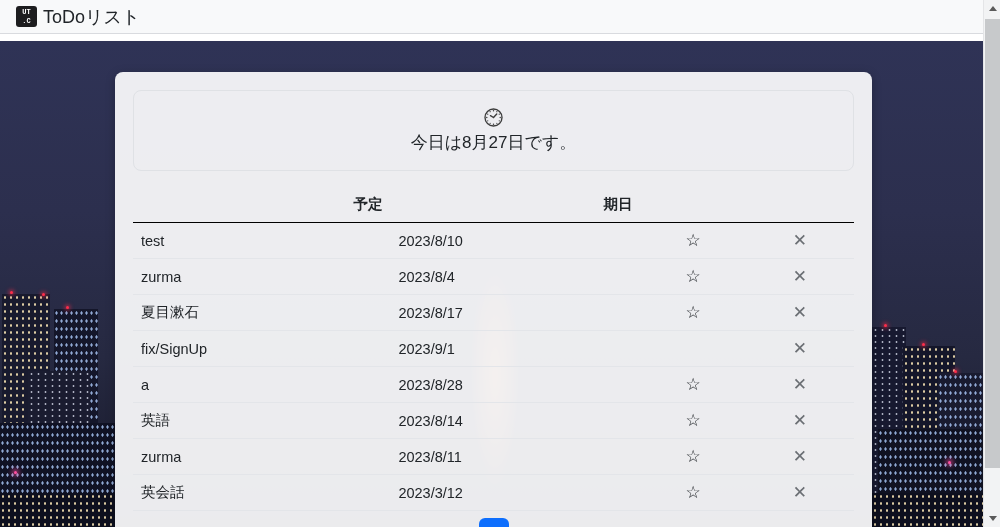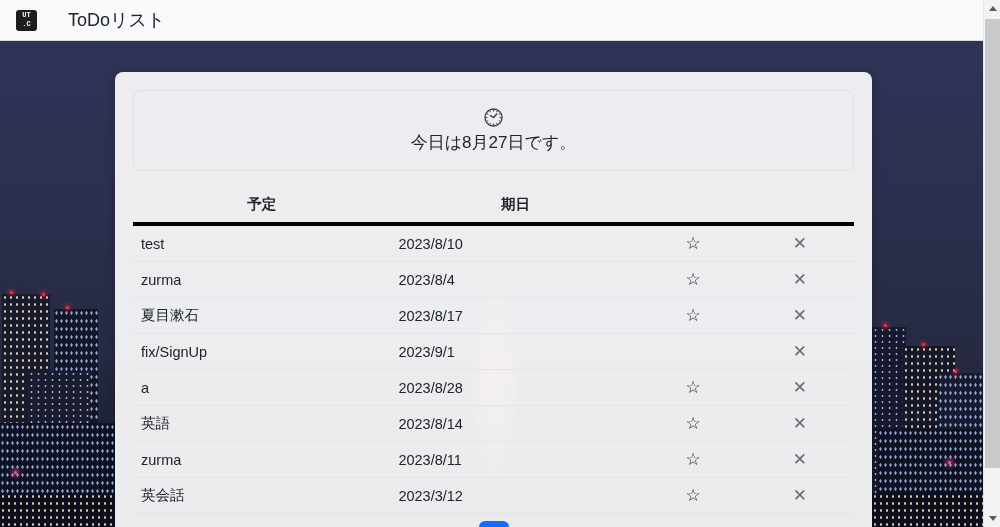--- a/index.html
+++ b/index.html
@@ -1,31 +1,31 @@
 <!DOCTYPE html>
 <html><head>
 <meta charset="utf-8">
 <style>
   * { margin:0; padding:0; box-sizing:border-box; }
   html,body { width:1000px; height:527px; overflow:hidden; font-family:"Liberation Sans","DejaVu Sans",sans-serif; background:#fff; }
   body { position:relative; }
 
   
   .navbar {
-    position:absolute; top:0; left:0; width:983px; height:41px;
+    position:absolute; top:0; left:0; width:983px; height:34px;
     background:#f8f9fa; border-bottom:1px solid #d9dbdf;
-    display:flex; align-items:center; padding:0 16px; z-index:6;gap:12px;
+    display:flex; align-items:center; padding:0 16px; z-index:6;
   }
   .logo {
     width:21px; height:21px; background:#1d1d1f; border-radius:3px;
     color:#fff; font-family:"Liberation Mono","DejaVu Sans Mono",monospace;
     font-size:7px; font-weight:bold; line-height:9px;
     display:flex; flex-direction:column; align-items:center; justify-content:center;
   }
-  .brand { margin-left:19px; font-size:18px; color:#212529; }
+  .brand { margin-left:6px; font-size:18px; color:#212529; }
 
   
   .scene {
     position:absolute; top:41px; left:0; width:983px; height:486px; z-index:1;
     background:linear-gradient(180deg,#2f3356 0%,#2c2f4e 35%,#262941 65%,#1b1d30 88%,#141627 100%);
     overflow:hidden;
   }
   .bld { position:absolute; bottom:0; }
   .warm { background-image:radial-gradient(rgba(255,235,185,.85) .8px, transparent 1.4px); background-size:6px 7px; }
   .cool { background-image:radial-gradient(rgba(175,205,255,.8) .8px, transparent 1.4px); background-size:5px 8px; }
@@ -46,21 +46,21 @@
   .info-box {
     height:81px; border:1px solid #dfe1e5; border-radius:8px;
     display:flex; flex-direction:column; align-items:center; justify-content:center; gap:3px;
     color:#212529;
   }
   .info-msg { font-size:17px; }
 
   
   table { width:100%; margin-top:16px; border-collapse:collapse; table-layout:fixed; font-size:14.5px; color:#212529; }
   col.c1 { width:35.7%; } col.c2 { width:34.7%; } col.c3 { width:14.6%; } col.c4 { width:15%; }
-  th { text-align:center; font-weight:bold; padding:8px; border-bottom:4px solid #000000;font-family:Liberation Serif, serif; }
+  th { text-align:right; font-weight:bold; padding:8px; border-bottom:1px solid #000000;font-family:Liberation Serif, serif; }
   td { padding:7px 8px; border-bottom:1px solid #e3e5e9; height:33px; }
   td.center { text-align:center; }
   .star { font-size:17px; color:#212529; cursor:pointer; }
   .del  { font-size:17px; color:#6b6f74; cursor:pointer; }
 
   .btn-row { display:flex; justify-content:center; padding-top:7px; }
   .add-btn {
     width:30px; height:30px; border:none; border-radius:6px;
     background:#0d6efd; color:#fff; font-size:18px; line-height:28px; cursor:pointer;
   }

